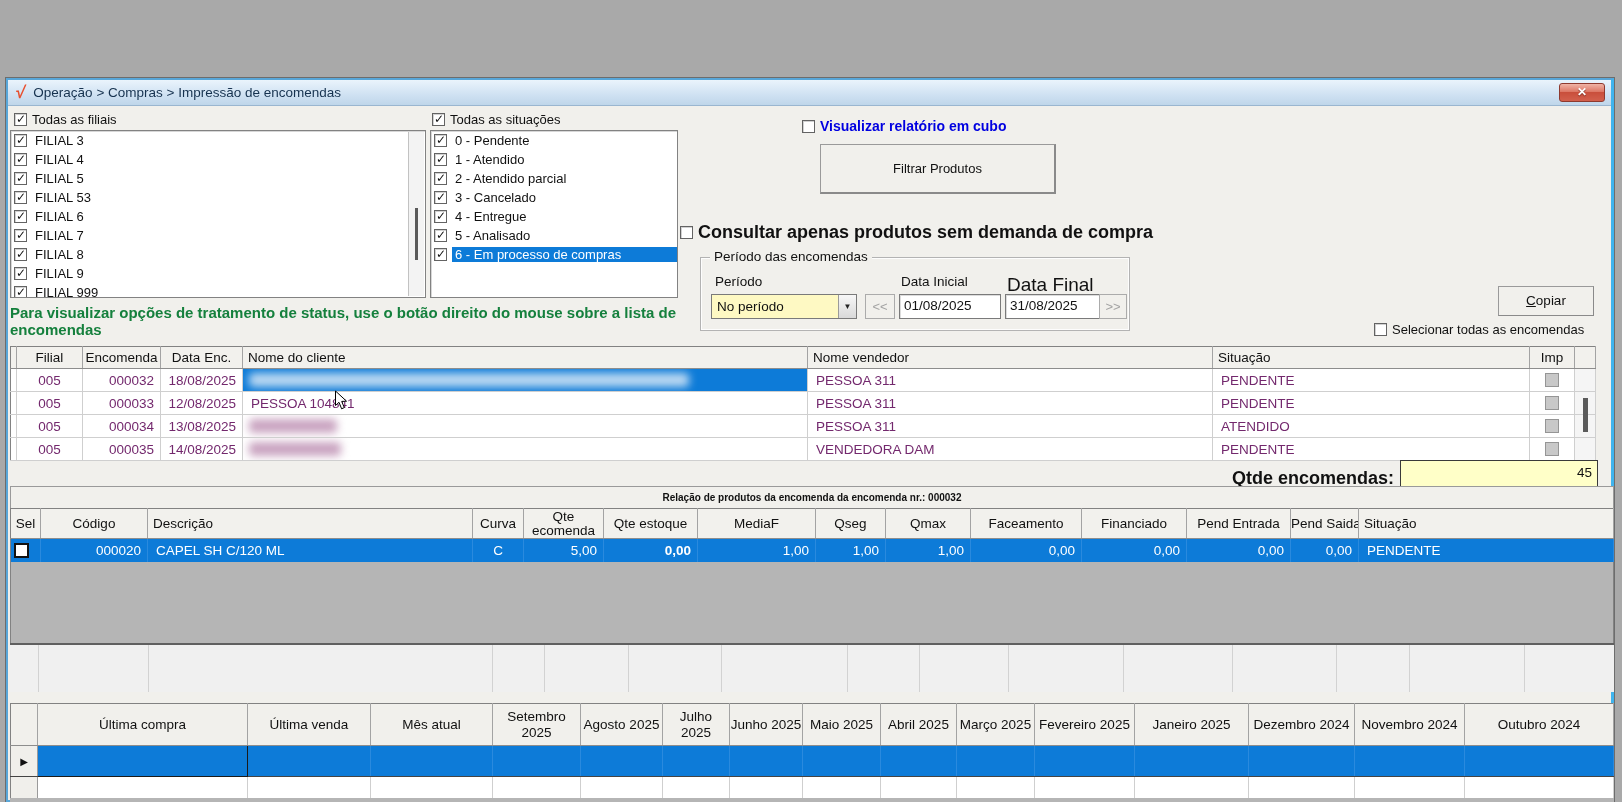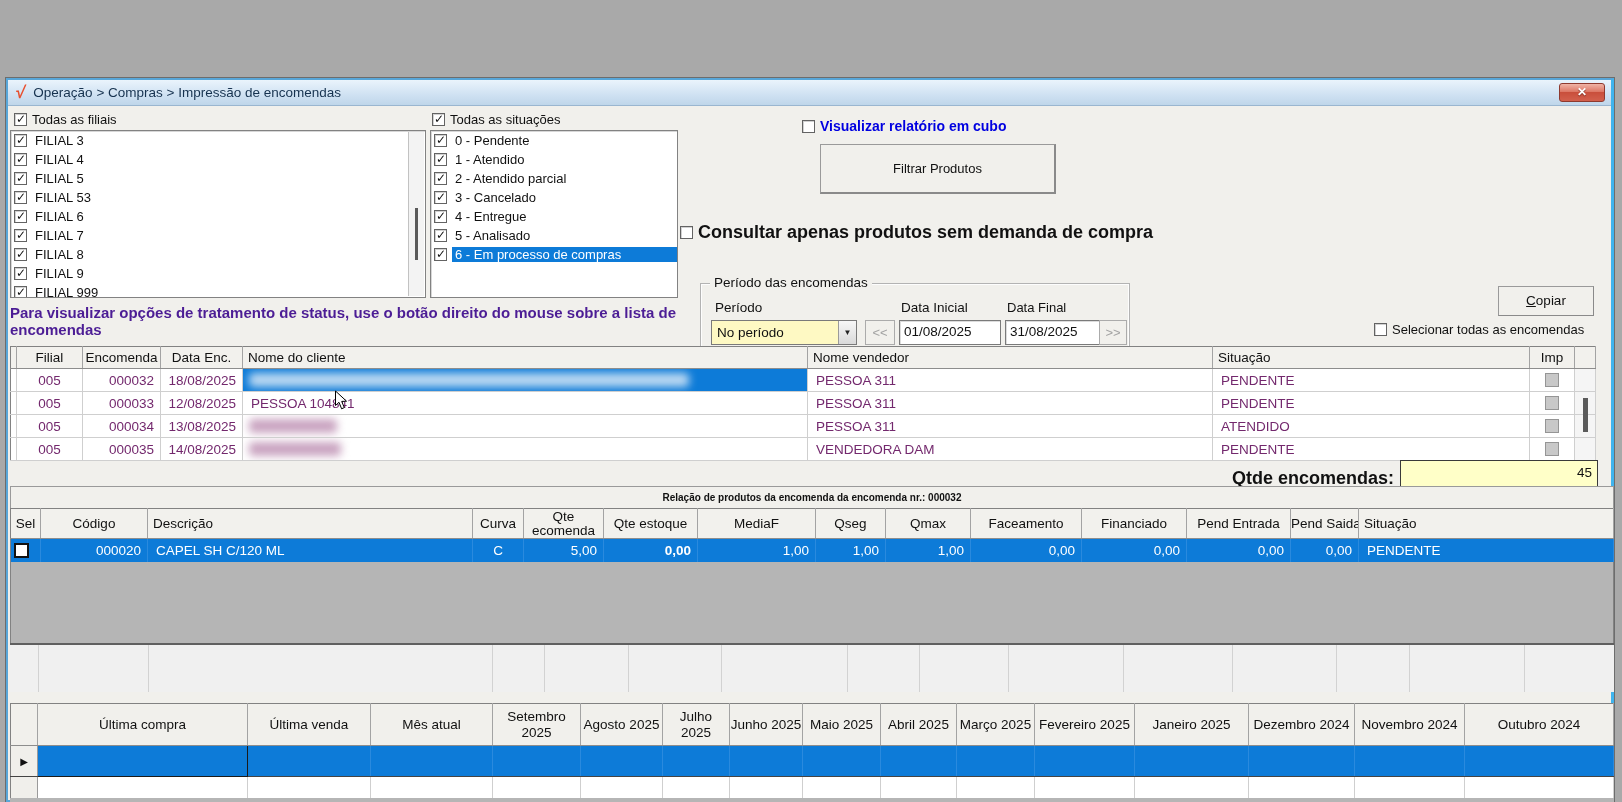--- a/index.html
+++ b/index.html
@@ -39,21 +39,21 @@
   .inp { background:#fff; border:1px solid #7a7a7a; box-shadow:inset 1px 1px 0 #dcdcdc;
          padding:3px 4px; font-size:13.5px; }
   .ddl { background:#fef9c3; border:1px solid #7a7a7a; display:flex; align-items:center; }
   .ddl .val { flex:1; padding:0 5px; font-size:13.5px; }
   .ddl .arrow { width:18px; height:100%; background:linear-gradient(#f7f7f7,#d9d9d9);
                 border-left:1px solid #9a9a9a; font-size:8px; text-align:center; line-height:23px; color:#222; }
   .groupbox { border:1px solid #b3b3b3; box-shadow:inset 0 0 0 1px #fdfdfd; position:absolute; }
   .groupbox .legend { position:absolute; top:-9px; left:9px; background:#f1f0ec; padding:0 4px; font-size:13.5px; }
   .blue-bold { color:#0000e0; font-weight:bold; font-size:14px; }
   .bold-lbl { font-weight:bold; font-size:18px; }
-  .warning { color:#4c1d95; font-weight:bold; font-size:15px; line-height:17px; }
+  .warning { color:#15803d; font-weight:bold; font-size:15px; line-height:17px; }
   
   table { border-collapse:collapse; table-layout:fixed; font-size:13.5px; }
   .grid { background:#fff; border:1px solid #828282; }
   .grid th { background:#f2f1ed; border-right:1px solid #a3a3a3; border-bottom:1px solid #8d8d8d;
              font-weight:normal; text-align:center; overflow:hidden; white-space:nowrap; }
   .grid td { border-right:1px solid #cfcfcf; border-bottom:1px solid #cfcfcf; overflow:hidden; white-space:nowrap; }
   .purple { color:#73286d; }
   .num { text-align:right; padding-right:6px; }
   .ctr { text-align:center; }
   .lft { text-align:left; padding-left:8px; }
@@ -170,31 +170,31 @@
     <span class="blue-bold">Visualizar relatório em cubo</span>
   </div>
 
   <div class="abs btn" style="left:812px; top:64px; width:236px; height:50px; line-height:48px;">Filtrar Produtos</div>
 
   <div class="abs cbrow" style="left:672px; top:142px;">
     <span class="cb"></span>
     <span class="bold-lbl">Consultar apenas produtos sem demanda de compra</span>
   </div>
 
-  <div class="groupbox" style="left:692px; top:177px; width:430px; height:74px;margin-top:26px;">
+  <div class="groupbox" style="left:692px; top:177px; width:430px; height:74px;">
     <span class="legend">Período das encomendas</span>
     <span class="abs" style="left:14px; top:16px; font-size:13.5px;">Período</span>
     <div class="abs ddl" style="left:10px; top:36px; width:146px; height:25px;">
       <span class="val">No período</span>
       <span class="arrow">▼</span>
     </div>
     <div class="abs btn disabled" style="left:164px; top:36px; width:30px; height:25px; line-height:23px;">&lt;&lt;</div>
     <span class="abs" style="left:200px; top:16px; font-size:13.5px;">Data Inicial</span>
     <div class="abs inp" style="left:198px; top:36px; width:102px; height:25px;">01/08/2025</div>
-    <span class="abs" style="left:306px; top:16px; font-size:13px;">Data Final</span>
+    <span class="abs" style="left:306px; top:16px; font-size:19px;">Data Final</span>
     <div class="abs inp" style="left:304px; top:36px; width:102px; height:25px;">31/08/2025</div>
     <div class="abs btn disabled" style="left:398px; top:36px; width:28px; height:25px; line-height:23px;">&gt;&gt;</div>
   </div>
 
   <div class="abs btn btn-copy" style="left:1490px; top:206px; width:96px; height:30px; line-height:28px; border-width:1px; font-size:13.5px;">Copiar</div>
   <div class="abs cbrow" style="left:1366px; top:242px;">
     <span class="cb"></span>
     <span>Selecionar todas as encomendas</span>
   </div>
 

